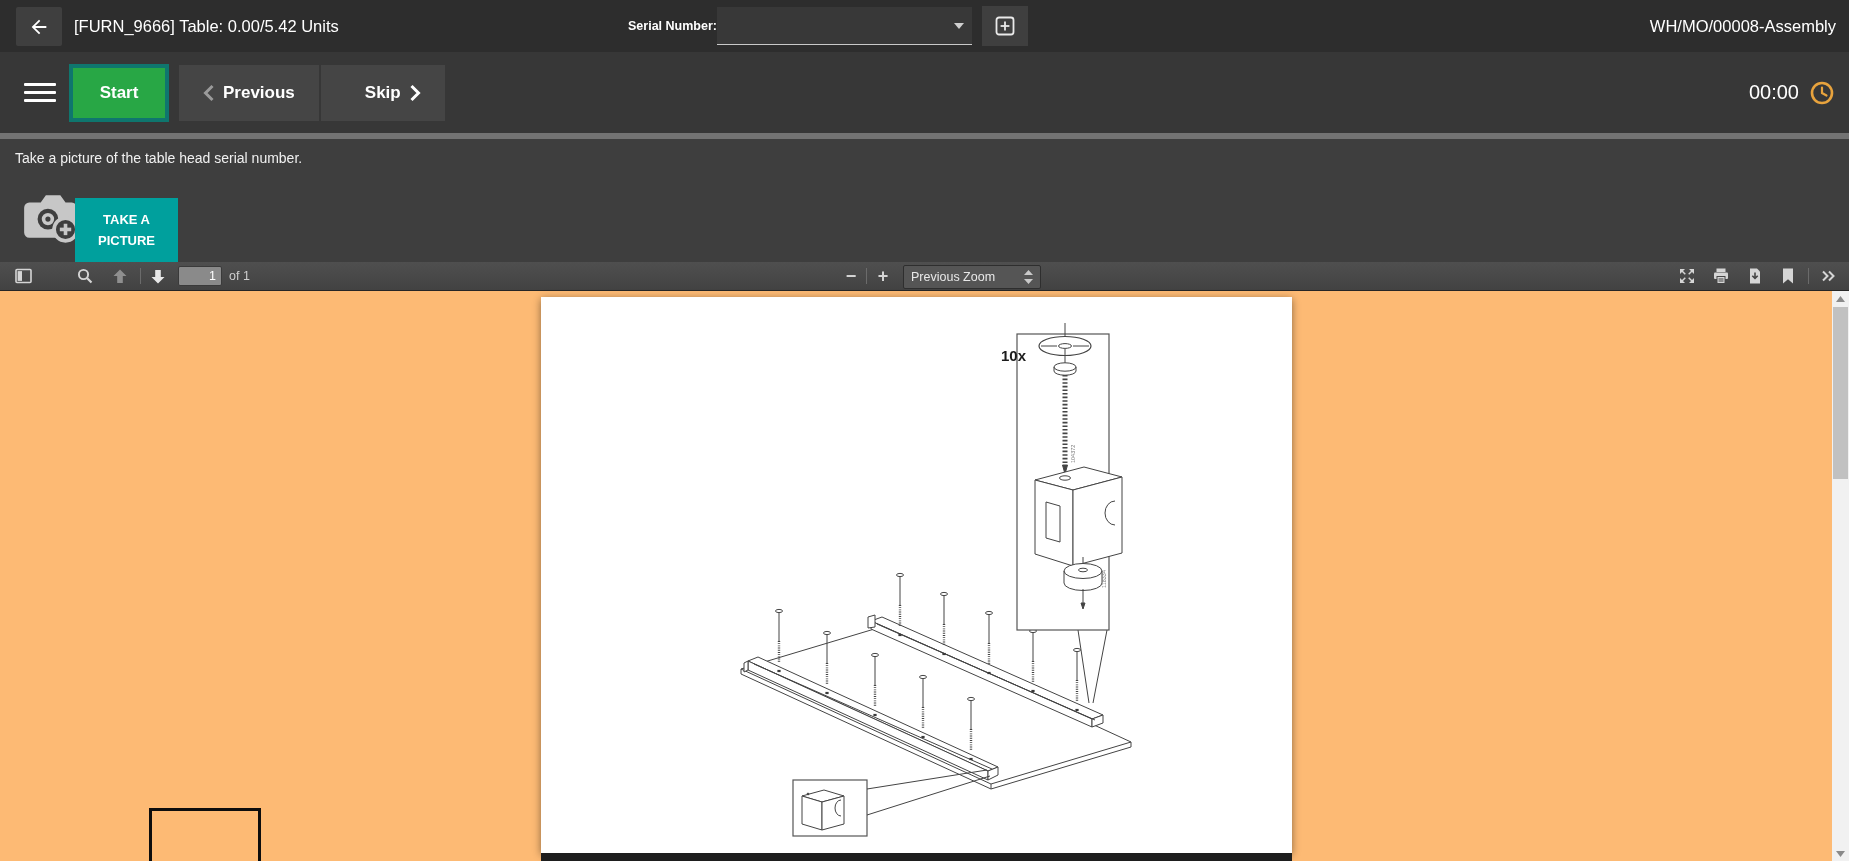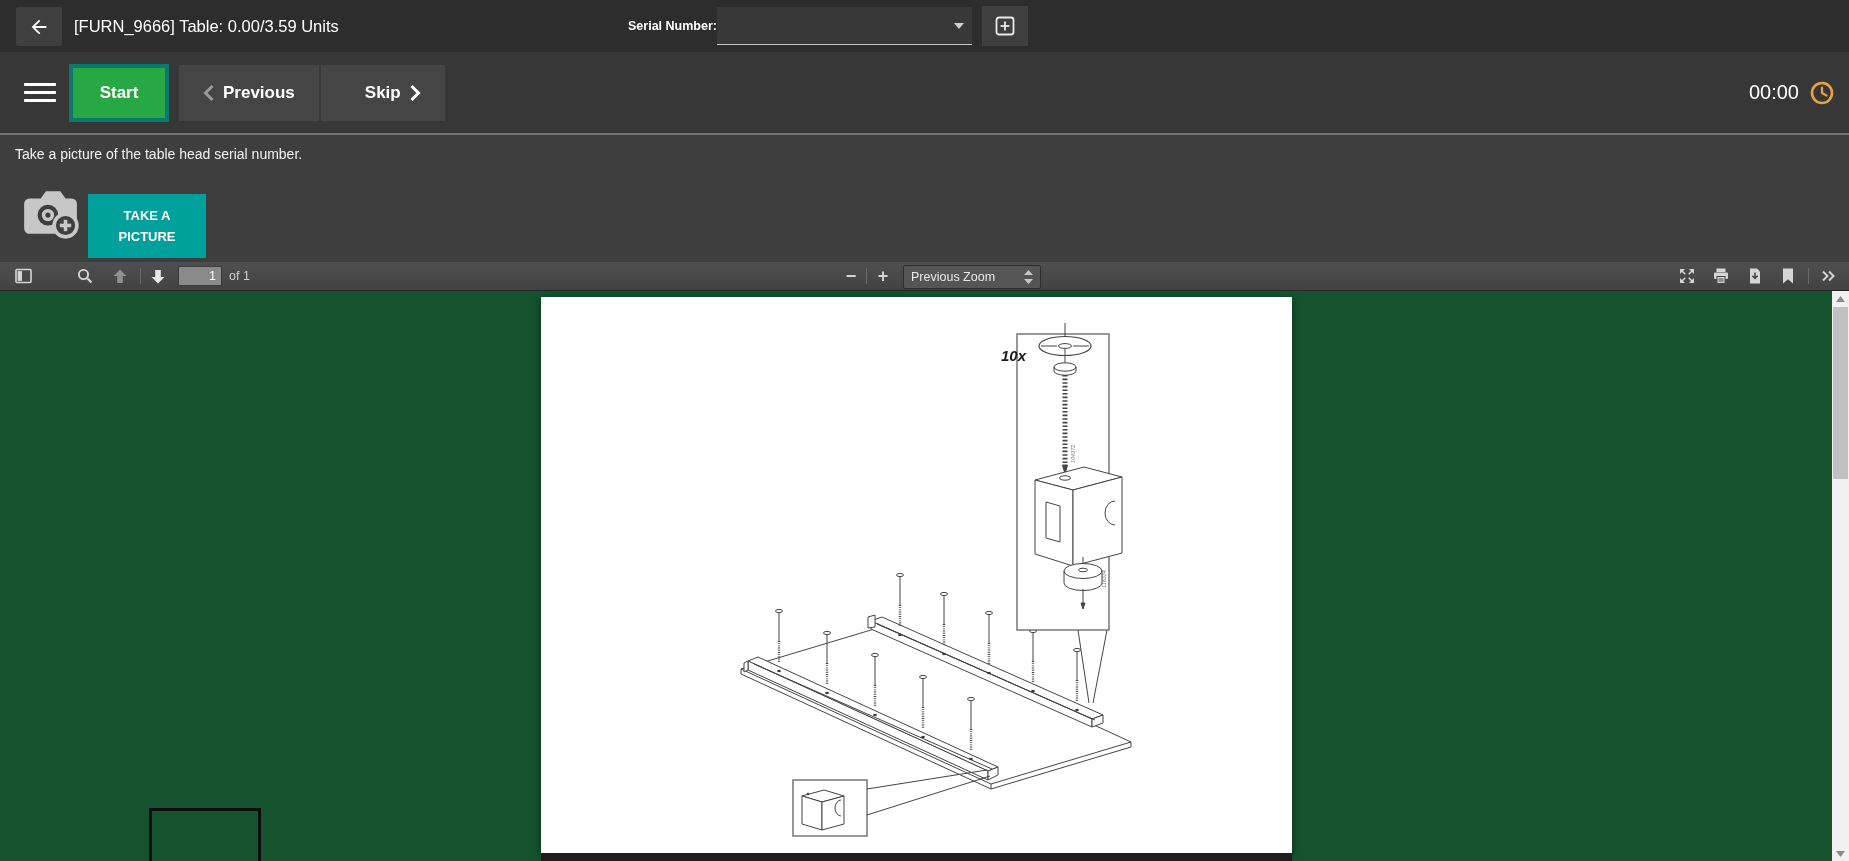--- a/index.html
+++ b/index.html
@@ -35,82 +35,83 @@
                font-size:17px; font-weight:bold; border:none; cursor:pointer; }
   .nav-btn { height:56px; background:#454545; border:none; font-size:17px; font-weight:bold;
              display:flex; align-items:center; gap:9px; cursor:pointer; padding:0 24px; }
   .nav-prev { margin-left:10px; color:#ffffff; }
   .nav-skip { margin-left:2px; color:#fff;padding-left:44px; }
   .timer { margin-left:auto; margin-right:14px; display:flex; align-items:center; gap:10px;
            color:#fff; font-size:20px; }
 
   
   .worksheet { position:absolute; left:0; top:133px; width:100%; height:129px; background:#3e3e3e;
-               border-top:2px solid #737373; box-sizing:border-box; }
+               border-top:6px solid #737373; box-sizing:border-box; }
   .instruction { position:absolute; left:15px; top:11px; color:#f1f1f1; font-size:14px; }
   .camera { position:absolute; left:20px; top:50px; }
-  .take-picture { position:absolute; left:88px; top:59px; width:118px; height:64px; background:#00a09d;
+  .take-picture { position:absolute; left:75px; top:59px; width:103px; height:64px; background:#00a09d;
                   border:none; color:#fff; font-size:13px; font-weight:bold; line-height:21px; cursor:pointer; }
 
   
   .pdf-toolbar { position:absolute; left:0; top:262px; width:100%; height:29px;
                  background:linear-gradient(#4f4f4f,#424242); border-bottom:1px solid #262626; box-sizing:border-box; }
   .pt-btn { position:absolute; top:0; height:28px; display:flex; align-items:center; justify-content:center;
             background:none; border:none; cursor:pointer; color:#d5d5d5; padding:0; }
   .pt-divider { position:absolute; top:6px; width:1px; height:16px; background:#6b6b6b; }
   .page-input { position:absolute; left:178px; top:4px; width:44px; height:20px; background:#8a8a8a;
                 border:1px solid #3a3a3a; border-radius:2px; color:#fff; text-align:right;
                 padding:0 5px; font-size:12.5px; box-sizing:border-box; }
   .of-count { position:absolute; left:229px; top:0; line-height:28px; color:#cfcfcf; font-size:12.5px; }
   .zoom-txt { font-size:18px; font-weight:bold; }
   .zoom-select { position:absolute; left:903px; top:3px; width:122px; height:22px; background:#555;
                  border:1px solid #2e2e2e; border-radius:2px; color:#e8e8e8; font-size:12.5px;
                  display:flex; align-items:center; justify-content:space-between; padding:0 7px; cursor:pointer; box-sizing:content-box; }
 
   
-  .pdf-viewer { position:absolute; left:0; top:291px; width:100%; height:570px; background:#14532d;font-style:italic; }
+  .pdf-viewer { position:absolute; left:0; top:291px; width:100%; height:570px; background:#fdba74; }
   .pdf-page { position:absolute; left:541px; top:6px; width:751px; height:556px; background:#fff;
               box-shadow:0 2px 8px rgba(0,0,0,.45); }
   .page-strip { position:absolute; left:541px; top:562px; width:751px; height:8px; background:#1e1e1e; }
   .stray-box { position:absolute; left:149px; top:517px; width:106px; height:60px; border:3px solid #0d0d0d; }
   .scrollbar { position:absolute; right:0; top:0; width:17px; height:570px; background:#f1f1f1; }
   .sb-arrow { position:absolute; left:0; width:17px; height:15px; display:flex; align-items:center; justify-content:center; cursor:pointer; }
   .sb-up { top:0; } .sb-down { bottom:0; }
   .sb-thumb { position:absolute; left:1px; top:16px; width:15px; height:172px; background:#c1c1c1; cursor:pointer; }
 </style>
 </head>
 <body>
 
 <div class="root">
 
   <header class="topbar">
     <button class="back-btn">
       <svg width="22" height="22" viewBox="0 0 24 24">
         <path d="M20 11H7.83l5.59-5.59L12 4l-8 8 8 8 1.41-1.41L7.83 13H20v-2z" fill="#fff"></path>
       </svg>
     </button>
-    <div class="topbar-title">[FURN_9666] Table: 0.00/3.59 Units</div>
+    <div class="topbar-title">[FURN_9666] Table: 0.00/5.42 Units</div>
 
     <div class="serial-group">
       <label class="serial-label">Serial Number:</label>
       <div class="serial-combo">
         <input class="serial-input" value="" style="">
         <svg class="serial-caret" width="10" height="6" viewBox="0 0 10 6">
           <polygon points="0,0 10,0 5,6" fill="#cfcfcf"></polygon>
         </svg>
       </div>
       <button class="add-serial">
         <svg width="20" height="20" viewBox="0 0 20 20">
           <rect x="1.5" y="1.5" width="17" height="17" rx="2.5" fill="none" stroke="#eaeaea" stroke-width="1.8"></rect>
           <line x1="10" y1="5.6" x2="10" y2="14.4" stroke="#eaeaea" stroke-width="1.8"></line>
           <line x1="5.6" y1="10" x2="14.4" y2="10" stroke="#eaeaea" stroke-width="1.8"></line>
         </svg>
       </button>
     </div>
 
+    <div class="order-ref">WH/MO/00008-Assembly</div>
   </header>
 
   <div class="action-bar">
     <button class="menu-btn">
       <span>
         <span class="menu-bar" style="display:block"></span>
         <span class="menu-bar" style="display:block"></span>
         <span class="menu-bar" style="display:block"></span>
       </span>
     </button>

